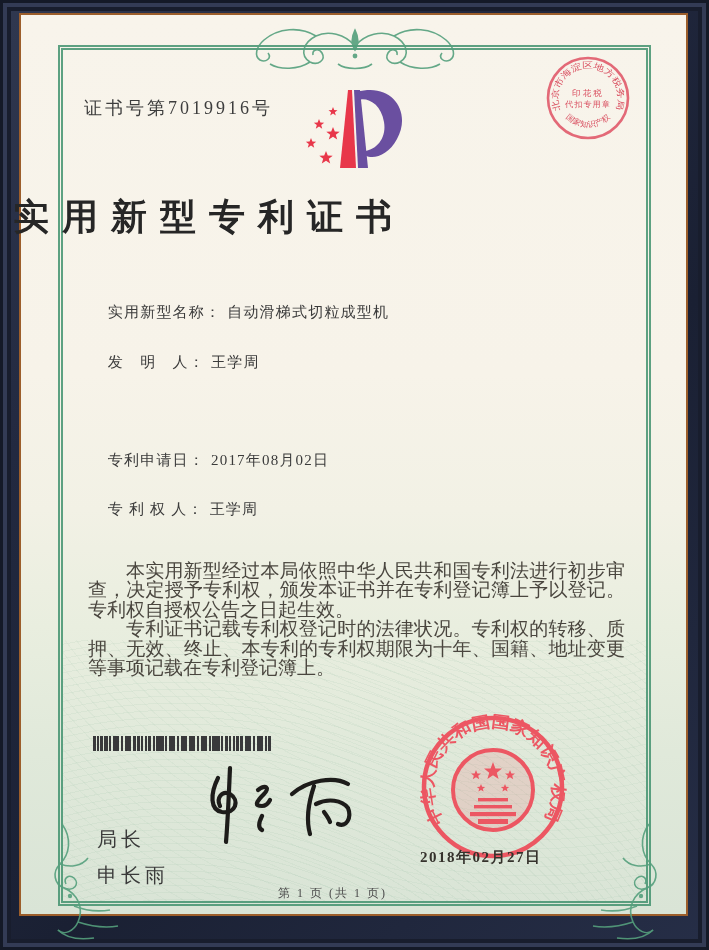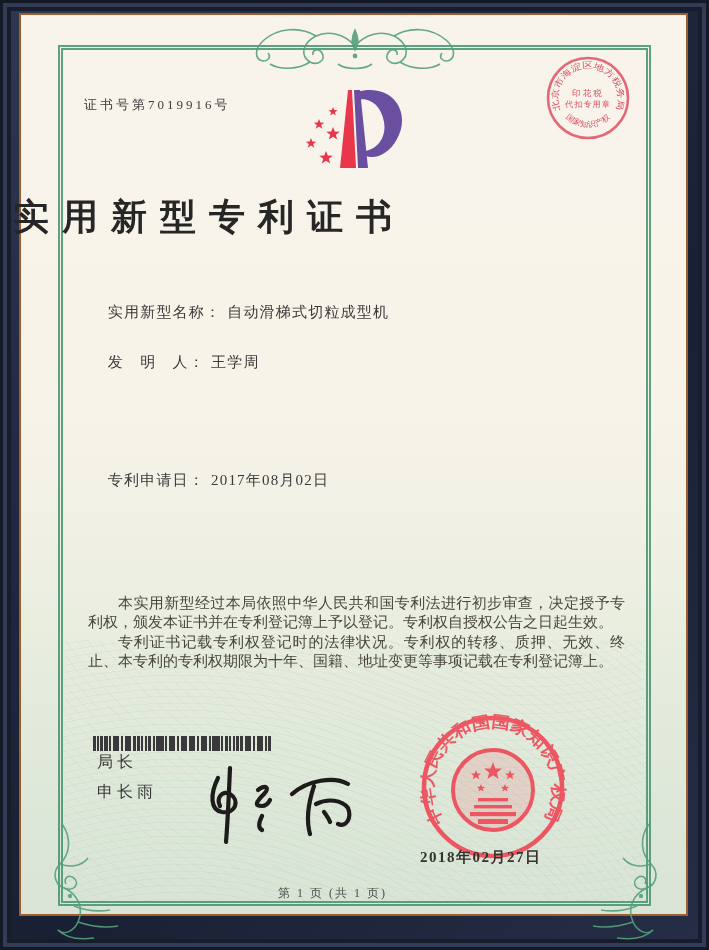--- a/index.html
+++ b/index.html
@@ -18,35 +18,35 @@
   .green-border{
     position:absolute;left:58px;top:45px;right:58px;bottom:44px;
     border:5px double rgba(66,146,110,.85);
   }
   .waves{
     position:absolute;left:62px;right:62px;top:640px;bottom:48px;opacity:.5;pointer-events:none;
     background:
       repeating-radial-gradient(circle at 20% 230%, rgba(96,160,125,.14) 0 1px, transparent 1px 7px),
       repeating-radial-gradient(circle at 80% -130%, rgba(96,160,125,.12) 0 1px, transparent 1px 9px);
   }
-  .cert-number{position:absolute;left:84px;top:96px;font-size:13px;letter-spacing:3px;color:#3d3d3d;text-align:right;}
+  .cert-number{position:absolute;left:84px;top:96px;font-size:18px;letter-spacing:3px;color:#3d3d3d;text-align:right;}
   .title{position:absolute;left:0;right:0;top:193px;text-align:left;
     font-size:36px;font-weight:600;letter-spacing:13px;color:#262626;text-indent:13px;}
   .field{position:absolute;left:88px;font-size:15px;color:#3b3b3b;letter-spacing:1.2px;white-space:pre;}
   .field .val{margin-left:6px;}
-  .f0{top:286px}.f1{top:336px}.f2{top:384px}.f3{top:454px}.f4{top:483px}.f5{top:531px}
-  .body-text{position:absolute;left:88px;width:537px;top:594px;
-    font-size:15px;line-height:19.4px;color:#4a463f;text-align:justify;font-family:Liberation Serif, serif;}
+  .f0{top:286px}.f1{top:336px}.f2{top:384px}.f3{top:434px}.f4{top:483px}.f5{top:531px}
+  .body-text{position:absolute;left:88px;width:537px;top:561px;
+    font-size:19px;line-height:19.4px;color:#4a463f;text-align:justify;font-family:Liberation Serif, serif;}
   .body-text p{margin:0;text-indent:2em;}
   .barcode{position:absolute;left:93px;top:736px;width:178px;height:15px;
     background:
       repeating-linear-gradient(90deg,#39393b 0 2px,transparent 2px 4px),
       repeating-linear-gradient(90deg,#39393b 0 1px,transparent 1px 7px),
       repeating-linear-gradient(90deg,#39393b 0 3px,transparent 3px 11px);}
-  .signer{position:absolute;left:97px;top:752px;font-size:16px;color:#3a3a3a;letter-spacing:4px;}
+  .signer{position:absolute;left:97px;top:826px;font-size:20px;color:#3a3a3a;letter-spacing:4px;}
   .signer div{margin-bottom:9px;}
   .signature{position:absolute;left:196px;top:760px;}
   .seal-top{position:absolute;left:543px;top:53px;}
   .seal-bottom{position:absolute;left:418px;top:714px;}
   .seal-date{position:absolute;left:420px;top:848px;width:160px;font-size:15px;font-weight:600;
     color:#35322c;letter-spacing:1.5px;}
   .footer{position:absolute;left:0;right:0;top:885px;text-align:center;transform:translateX(-22px);
     font-size:12px;color:#4c4c4c;letter-spacing:2px;}
   .ornament{position:absolute;pointer-events:none;}
   .orn-top{left:250px;top:16px;}
@@ -136,20 +136,23 @@
   <h1 class="title" style="margin:0;">实用新型专利证书</h1>
 
   <div class="field f1">
     <span>发　明　人：</span><span class="val">王学周</span>
   </div>
   <div class="field f0">
     <span>实用新型名称：</span><span class="val">自动滑梯式切粒成型机</span>
   </div>
   <div class="field f3">
     <span>专利申请日：</span><span class="val">2017年08月02日</span>
+  </div>
+  <div class="field f4">
+    <span>专 利 权 人：</span><span class="val">王学周</span>
   </div>
 
   <div class="body-text">
     <p>本实用新型经过本局依照中华人民共和国专利法进行初步审查，决定授予专利权，颁发本证书并在专利登记簿上予以登记。专利权自授权公告之日起生效。</p>
     <p>专利证书记载专利权登记时的法律状况。专利权的转移、质押、无效、终止、本专利的专利权期限为十年、国籍、地址变更等事项记载在专利登记簿上。</p>
   </div>
 
   <div class="barcode"></div>
 
   <div class="signer">

